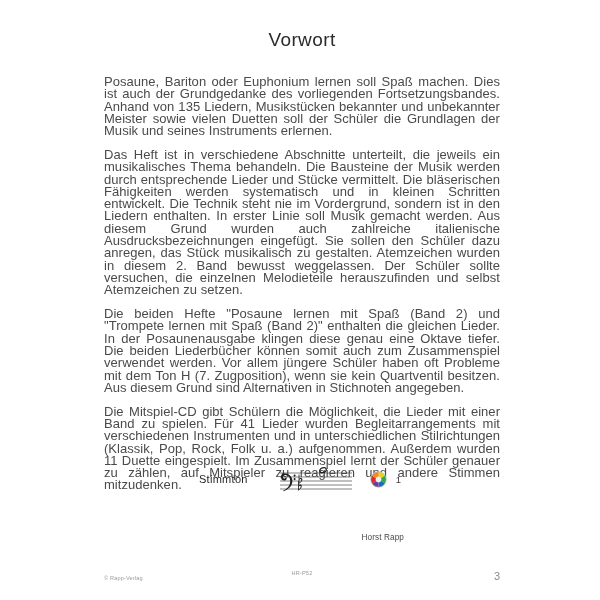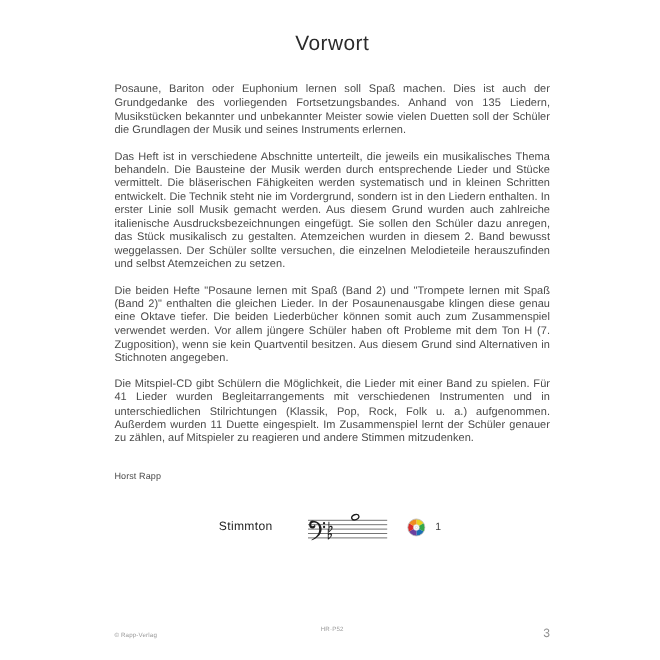--- a/index.html
+++ b/index.html
@@ -34,30 +34,31 @@
     letter-spacing: 0.4px;
     margin: 0;
     padding-top: 29px;
     padding-bottom: 0;
     font-family: "Liberation Sans", sans-serif;
   }
   .body-copy {
     margin-top: 25px;
   }
   .para {
-    font-size: 10px;
+    font-size: 13px;
     line-height: 12.3px;
     color: #4a4a4a;
     text-align: justify;
     margin: 0 0 11.5px 0;
     letter-spacing: 0.04px;
     font-family: "Liberation Sans", sans-serif;
   }
   .signature-block {
-    margin-top: 16px;
+    margin-top: 34px;
+    text-align: right;
     padding-right: 96px;
   }
   .signature {
     font-size: 8.2px;
     color: #4a4a4a;
     letter-spacing: 0.1px;
   }
   
   .stimmton-row {
     position: absolute;

